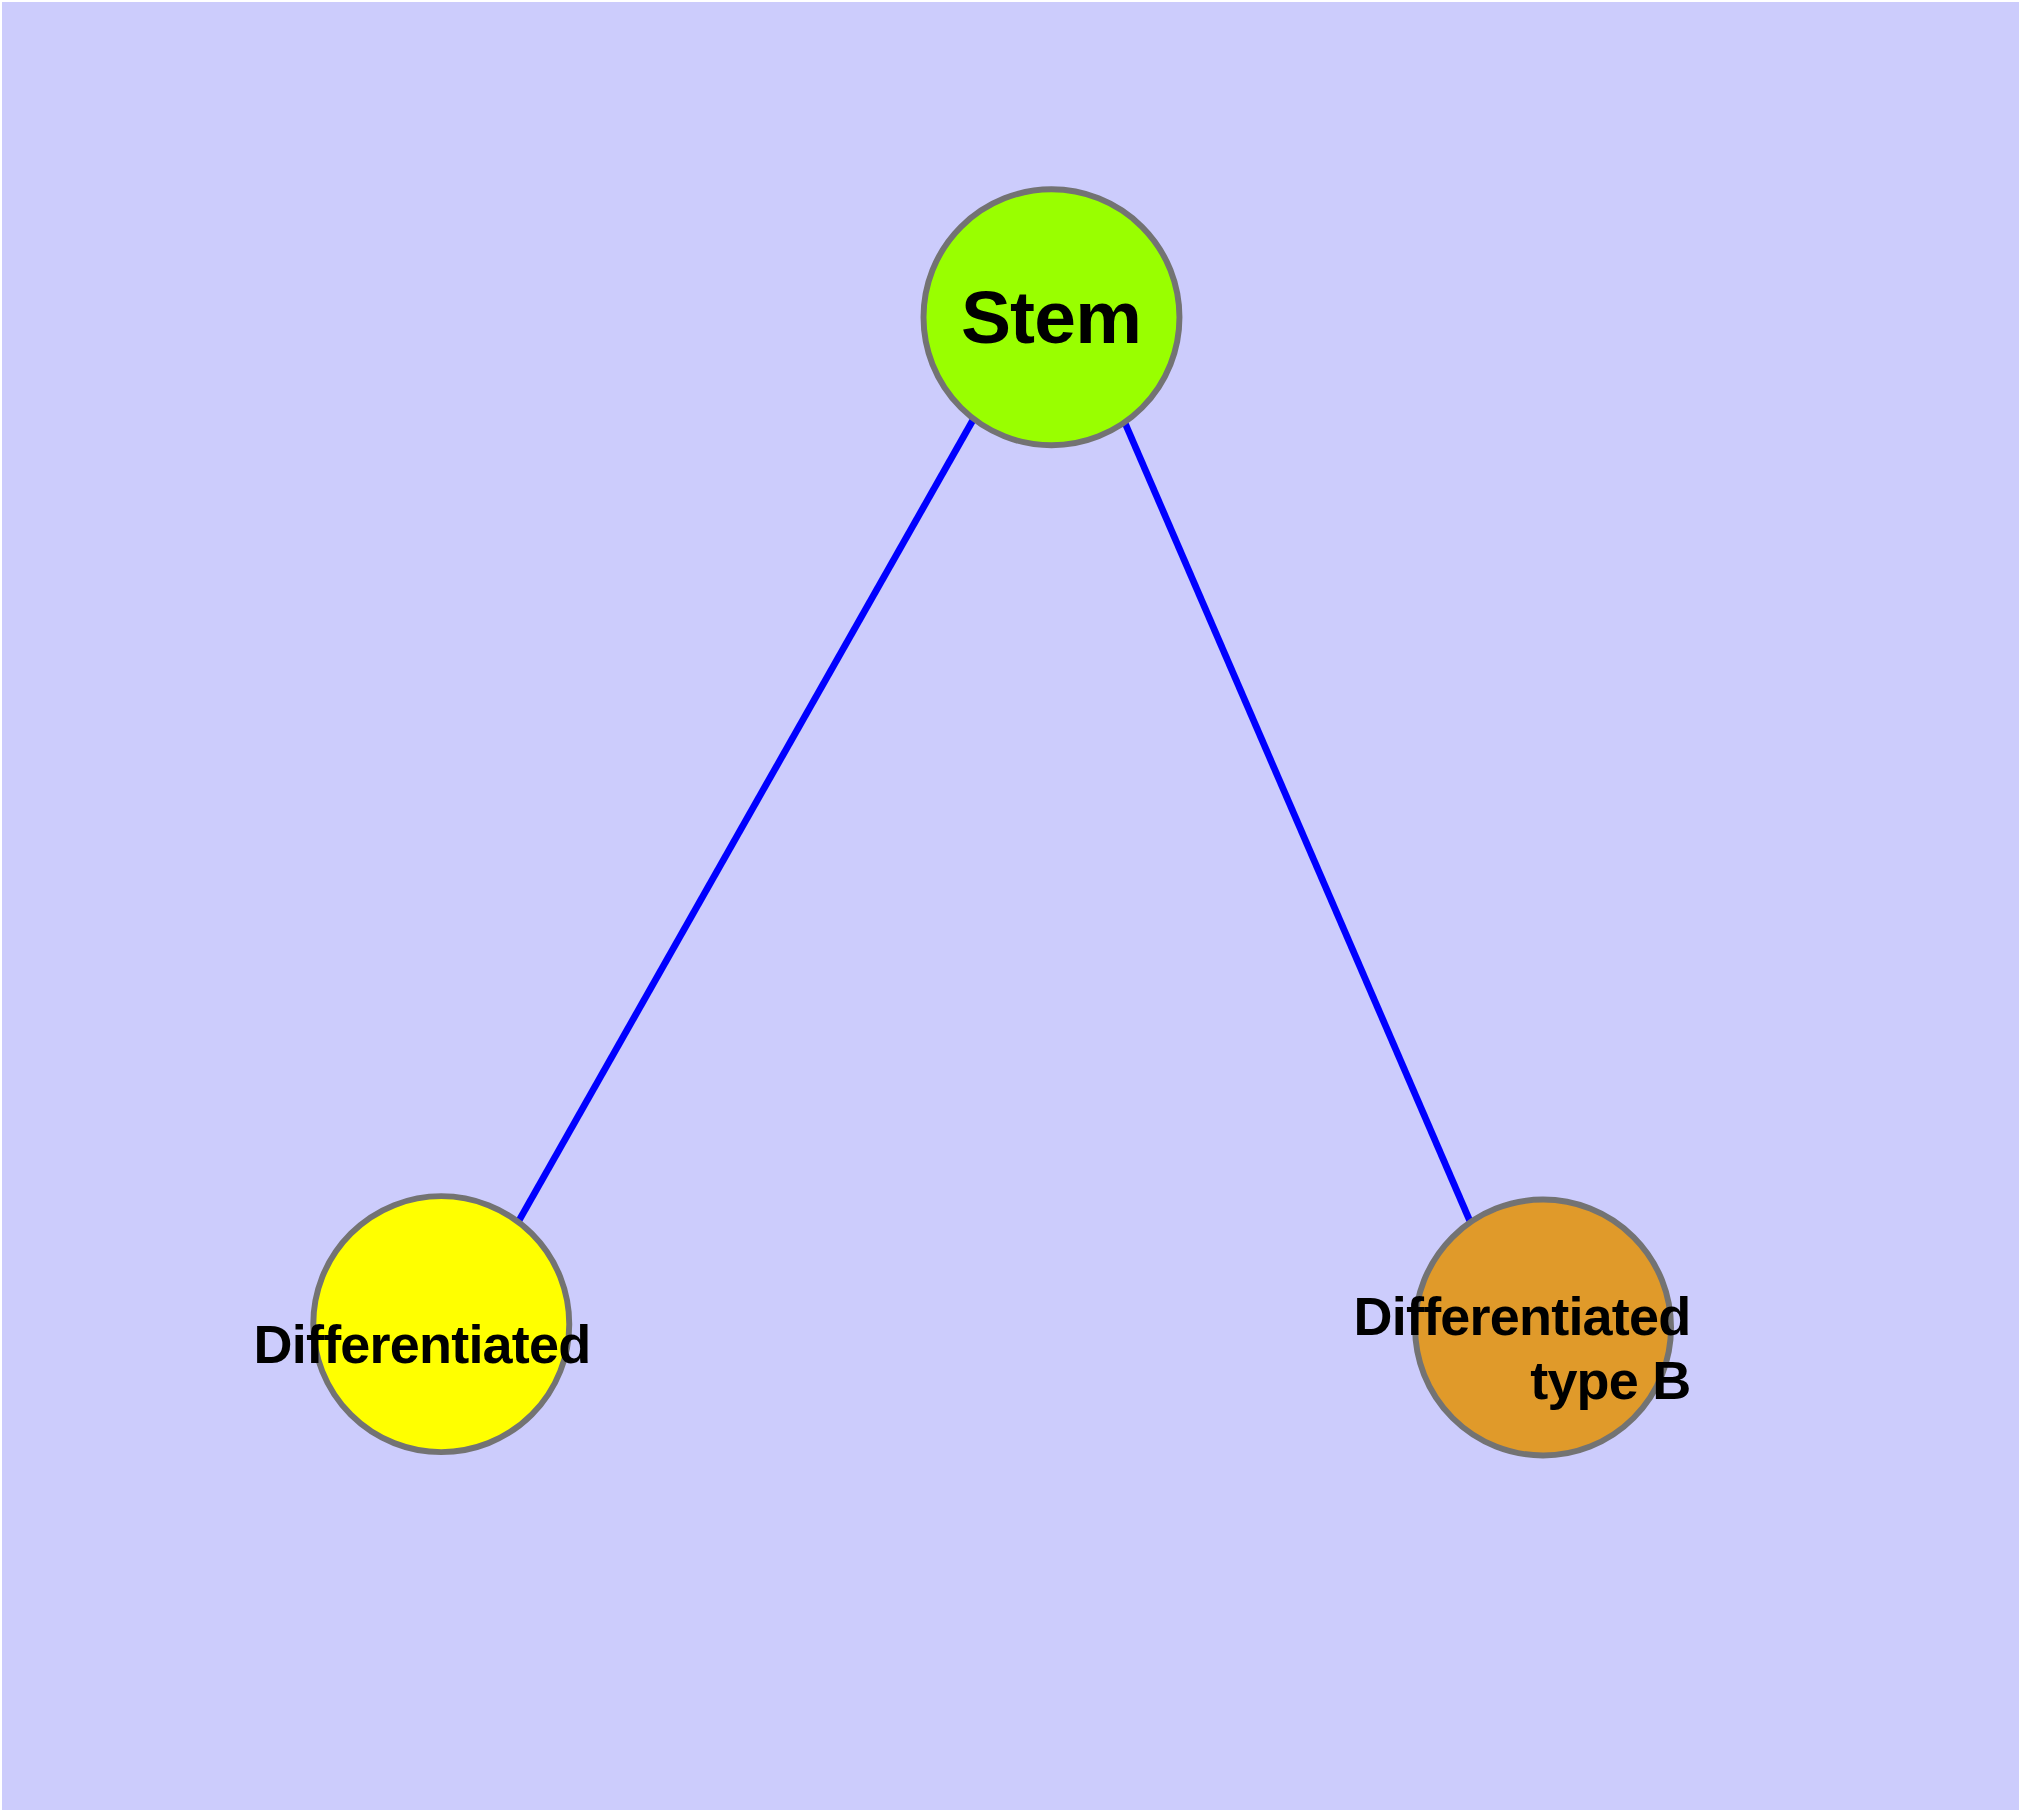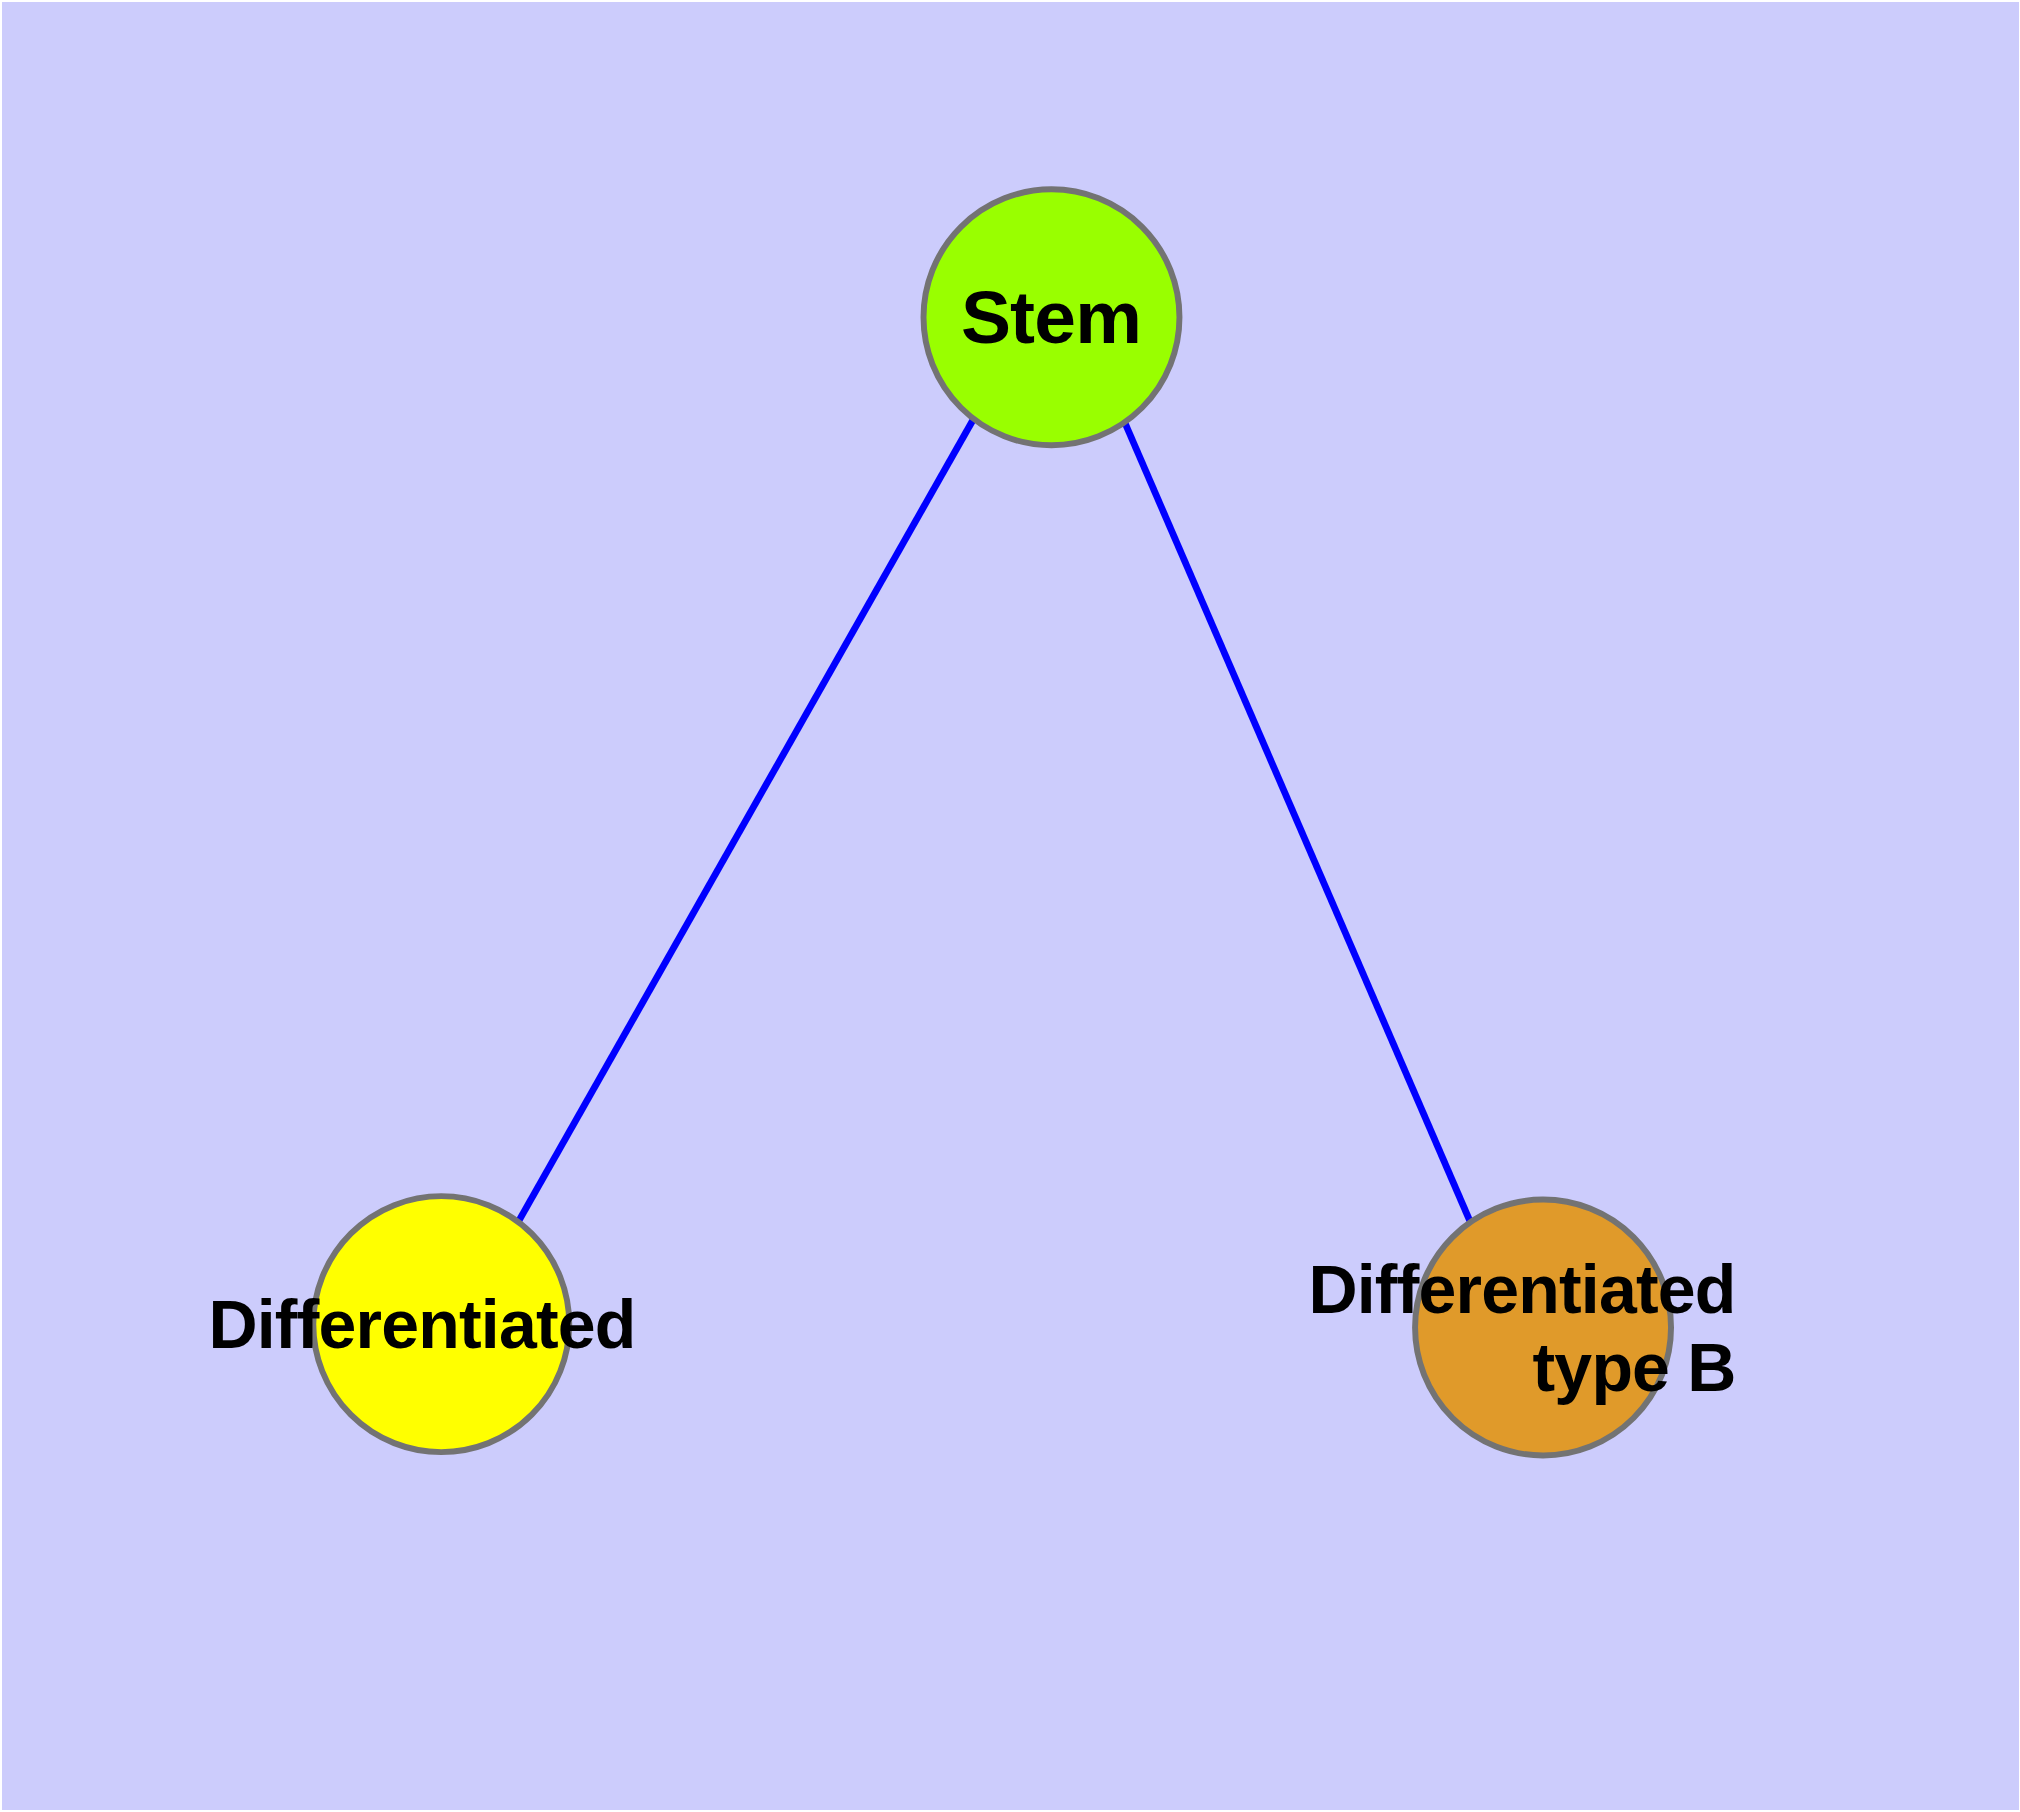--- a/index.html
+++ b/index.html
@@ -38,22 +38,23 @@
     line-height: 1.0;
     white-space: nowrap;
     pointer-events: none;
     font-family: "Liberation Sans", sans-serif;
   }
   .node-label.label-stem {
     font-size: 75px;
     letter-spacing: -0.8px;
   }
   .node-label.label-multiline {
-    font-size: 68px;
+    font-size: 54px;
     letter-spacing: -0.8px;
+    margin-top: 20px;
   }
   .node-label .lbl-line {
     display: block;
   }
   .node-label .lbl-line + .lbl-line {
     margin-top: 10.2px;
   }
 </style>
 </head>
 <body>

